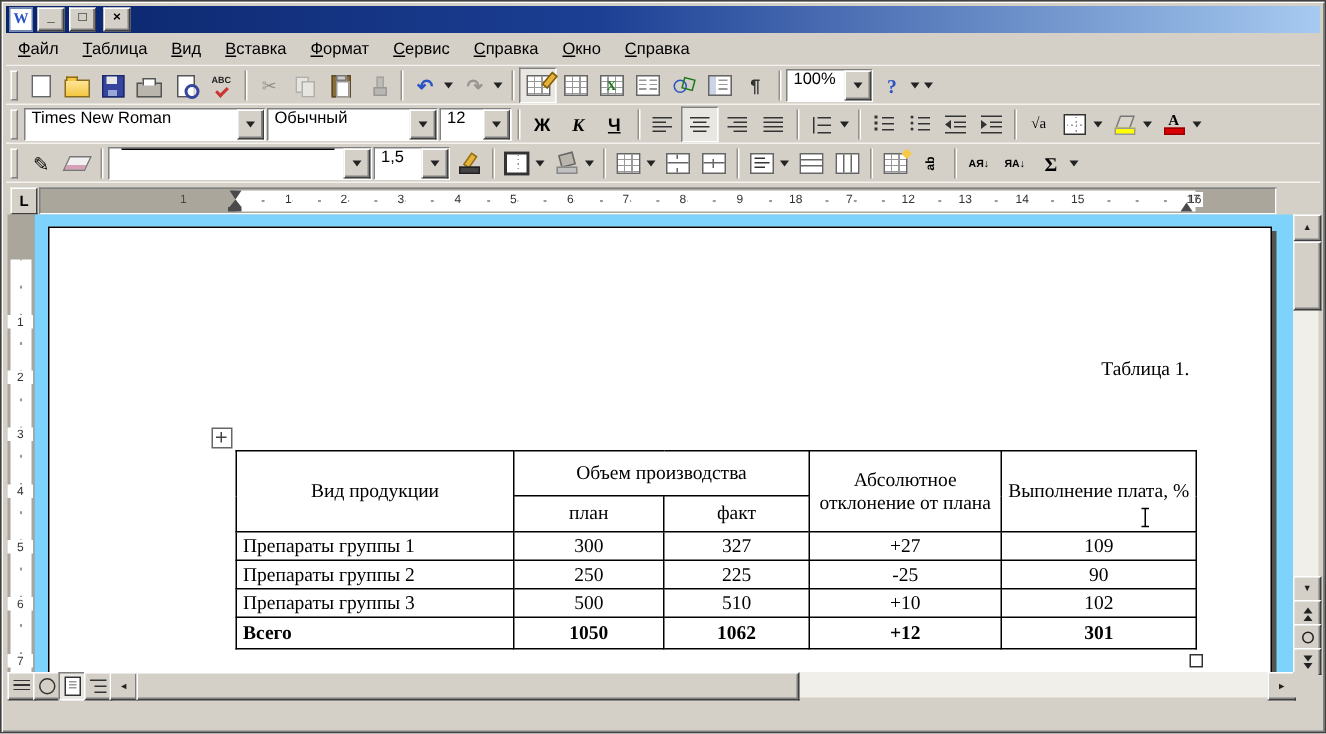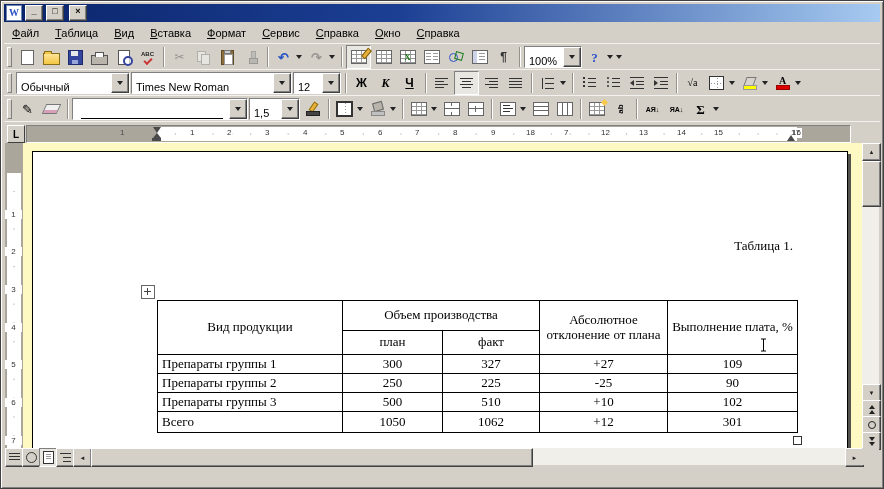--- a/index.html
+++ b/index.html
@@ -19,21 +19,21 @@
 .mitem::first-letter{text-decoration:underline}
 
 .tbar{position:absolute;left:3px;right:3px;display:flex;align-items:center;gap:1px;padding:0 2px;background:#d4d0c8;border-top:1px solid #f4f2ee;border-bottom:1px solid #96928a}
 .grip{width:3px;height:18px;border:1px solid;border-color:#fff #808080 #808080 #fff;margin:0 3px 0 1px;flex:none}
 .b{width:23px;height:22px;display:flex;align-items:center;justify-content:center;flex:none;position:relative}
 .b.pressed{border:1px solid;border-color:#808080 #fff #fff #808080;background:#e9e7e1}
 .dis{filter:grayscale(1);opacity:.45}
 .sep{width:1px;height:20px;background:#96928a;box-shadow:1px 0 0 #fff;margin:0 3px;flex:none}
 .dda{width:10px;height:22px;display:flex;align-items:center;justify-content:center;flex:none;margin-left:-2px}
 .tri{width:0;height:0;border-left:3px solid transparent;border-right:3px solid transparent;border-top:4px solid #222}
-.combo{height:20px;background:#fff;border:1px solid;border-color:#808080 #fff #fff #808080;display:flex;align-items:flex-end;padding-left:4px;font-size:11px;flex:none;position:relative;white-space:nowrap}
+.combo{height:20px;background:#fff;border:1px solid;border-color:#808080 #fff #fff #808080;display:flex;align-items:flex-start;padding-left:4px;font-size:11px;flex:none;position:relative;white-space:nowrap}
 .combo .val{flex:1;overflow:hidden}
 .ca{width:16px;height:18px;background:#d4d0c8;border:1px solid;border-color:#fff #404040 #404040 #fff;box-shadow:inset -1px -1px 0 #808080;display:flex;align-items:center;justify-content:center;flex:none;margin-left:2px}
 .w-style{width:108px}.w-font{width:155px}.w-size{width:42px}.w-zoom{width:52px}.w-line{width:170px}.w-wt{width:45px}
 
 .g{line-height:1;text-align:center}
 .g-cut{font-size:12px;color:#444}
 .g-undo{font-size:13px;font-weight:bold;color:#2a53c4}
 .g-para{font-size:12px;font-weight:bold;color:#333}
 .g-help{font-size:13px;font-weight:bold;color:#2a53c4;font-family:"Liberation Serif",serif}
 .g-b{font-size:12px;font-weight:bold}
@@ -125,35 +125,35 @@
 .hnum{position:absolute;top:2px;font-size:8px;line-height:10px;color:#333;background:#fff;padding:0 1px}
 .hnum.gray{background:transparent;color:#4a4a4a}
 .mk-first{position:absolute;left:126px;top:1px;width:0;height:0;border-left:4px solid transparent;border-right:4px solid transparent;border-top:6px solid #4a4a4a}
 .mk-hang{position:absolute;left:126px;bottom:4px;width:0;height:0;border-left:4px solid transparent;border-right:4px solid transparent;border-bottom:5px solid #4a4a4a}
 .mk-box{position:absolute;left:125px;bottom:1px;width:9px;height:3px;background:#4a4a4a}
 .mk-right{position:absolute;left:760px;bottom:1px;width:0;height:0;border-left:4px solid transparent;border-right:4px solid transparent;border-bottom:6px solid #4a4a4a}
 
 .vruler{position:absolute;left:4px;top:142px;width:18px;height:305px;background:#aaa69c;border-right:1px solid #808080}
 .vwhite{position:absolute;left:2px;right:2px;top:30px;bottom:0;background-color:#fff;background-image:radial-gradient(circle,#999 .8px,transparent 1px);background-size:13px 18.8px;background-position:50% 9px}
 .vnum{position:absolute;left:0;width:17px;text-align:center;font-size:8px;color:#333;background:#fff}
-.docbg{position:absolute;left:22px;top:142px;width:841px;height:305px;background:#fef9c3;overflow:hidden}
+.docbg{position:absolute;left:22px;top:142px;width:841px;height:305px;background:#7dd3fc;overflow:hidden}
 .page{position:absolute;left:9px;top:8px;width:814px;height:330px;background:#fff;border:1px solid #000;box-shadow:3px 3px 0 #55534e}
 .caption{position:absolute;top:86px;right:54px;font:13px "Liberation Serif",serif}
 .dtitle{position:absolute;top:105px;left:124px;width:640px;text-align:center;font:bold 13.5px "Liberation Serif",serif}
 .dtitle span{display:inline}
 .caret{display:inline-block;width:1px;height:13px;background:#000;vertical-align:-2px;margin-left:1px}
 .movehandle{position:absolute;left:108px;top:133px;width:12px;height:12px;background:#fff;border:1px solid #666}
 .movehandle::before{content:"";position:absolute;left:5px;top:2px;width:1px;height:7px;background:#444}
 .movehandle::after{content:"";position:absolute;left:2px;top:5px;width:7px;height:1px;background:#444}
 .dtable{position:absolute;left:124px;top:148px;width:640px;border-collapse:collapse;table-layout:fixed;font:13px "Liberation Serif",serif}
 .dtable th,.dtable td{border:1px solid #000;padding:0 3px;overflow:hidden}
 .dtable th{font-weight:normal;text-align:center;vertical-align:middle;line-height:1.15}
 .dtable td{text-align:center;vertical-align:middle}
 .dtable td.lft{text-align:left;padding-left:4px}
-.dtable tr.total td{font-weight:normal}
+.dtable tr.total td{font-weight:bold}
 .resizehandle{position:absolute;left:760px;top:284px;width:7px;height:7px;background:#fff;border:1px solid #333}
 .ibeam{position:absolute;left:726px;top:186px}
 
 .vscroll{position:absolute;right:4px;top:142px;width:17px;height:305px;background:#f1efe9}
 .sbtn{position:absolute;left:0;width:17px;height:16px;background:#d4d0c8;border:1px solid;border-color:#fff #404040 #404040 #fff;box-shadow:inset -1px -1px 0 #808080;display:flex;flex-direction:column;align-items:center;justify-content:center;gap:1px}
 .sbtn i{font-size:6px;line-height:6px;color:#222}
 .vthumb{position:absolute;left:0;top:18px;width:17px;height:44px;background:#d4d0c8;border:1px solid;border-color:#fff #404040 #404040 #fff;box-shadow:inset -1px -1px 0 #808080}
 .tri-up{width:0;height:0;border-left:3px solid transparent;border-right:3px solid transparent;border-bottom:4px solid #222}
 .tri-dn{width:0;height:0;border-left:3px solid transparent;border-right:3px solid transparent;border-top:4px solid #222}
 .ball{width:6px;height:6px;border:1px solid #222;border-radius:50%}
@@ -288,28 +288,28 @@
     <span class="dda">
         <u class="tri"></u>
       </span>
     <span class="dda">
         <u class="tri"></u>
       </span>
   </div>
 
   <div class="tbar" style="top:68px;height:26px">
     <i class="grip"></i>
+    <span class="combo w-font">
+        <i class="val">Times New Roman</i>
+        <i class="ca">
+          <u class="tri"></u>
+        </i>
+      </span>
     <span class="combo w-style">
         <i class="val">Обычный</i>
-        <i class="ca">
-          <u class="tri"></u>
-        </i>
-      </span>
-    <span class="combo w-font">
-        <i class="val">Times New Roman</i>
         <i class="ca">
           <u class="tri"></u>
         </i>
       </span>
     <span class="combo w-size">
         <i class="val">12</i>
         <i class="ca">
           <u class="tri"></u>
         </i>
       </span>

